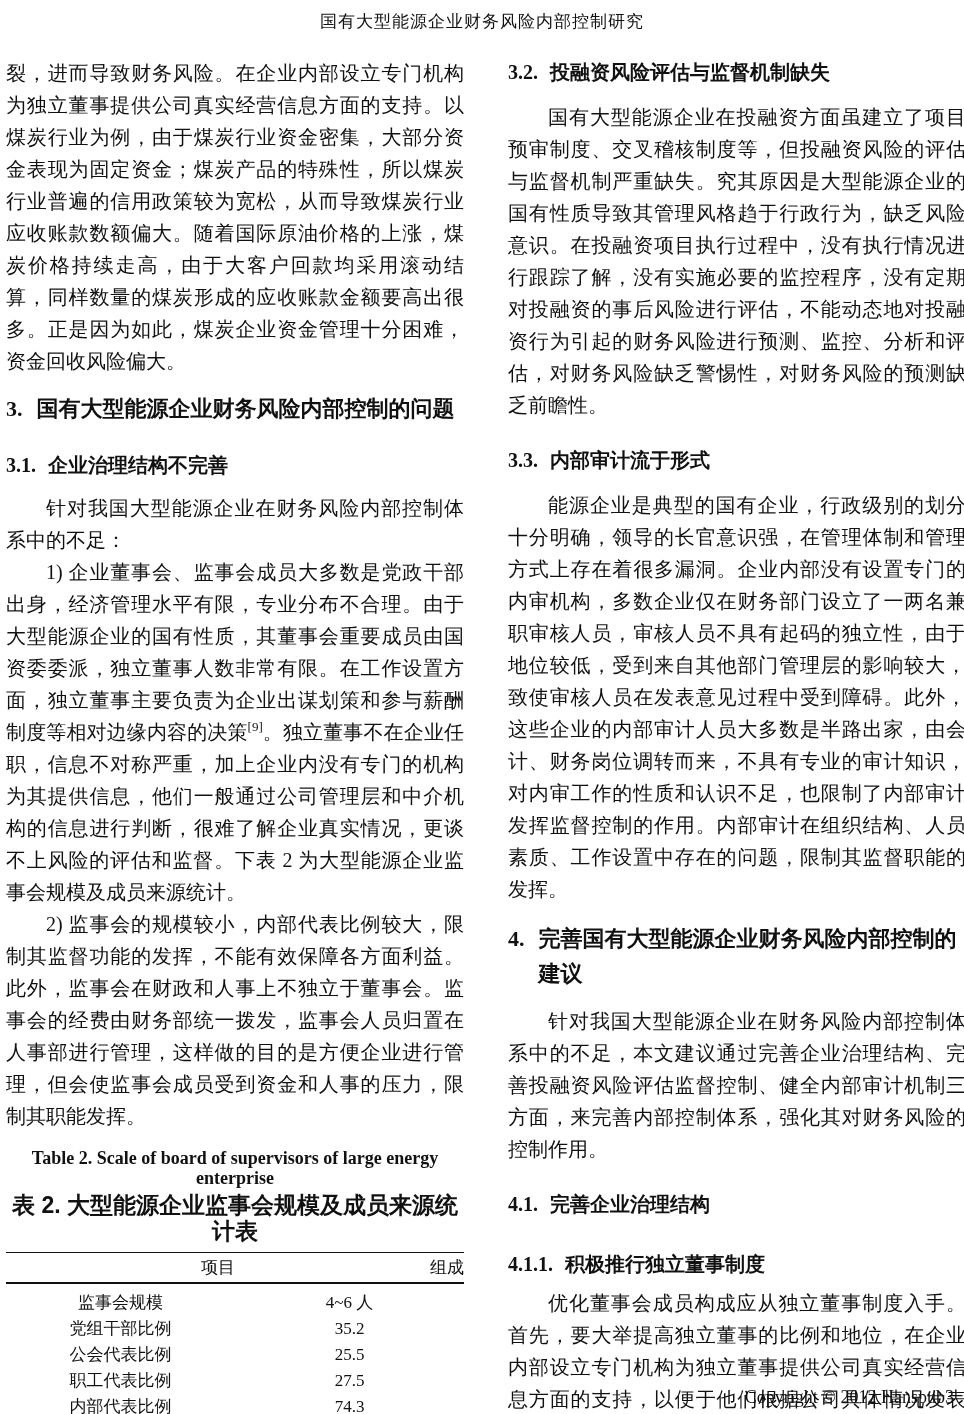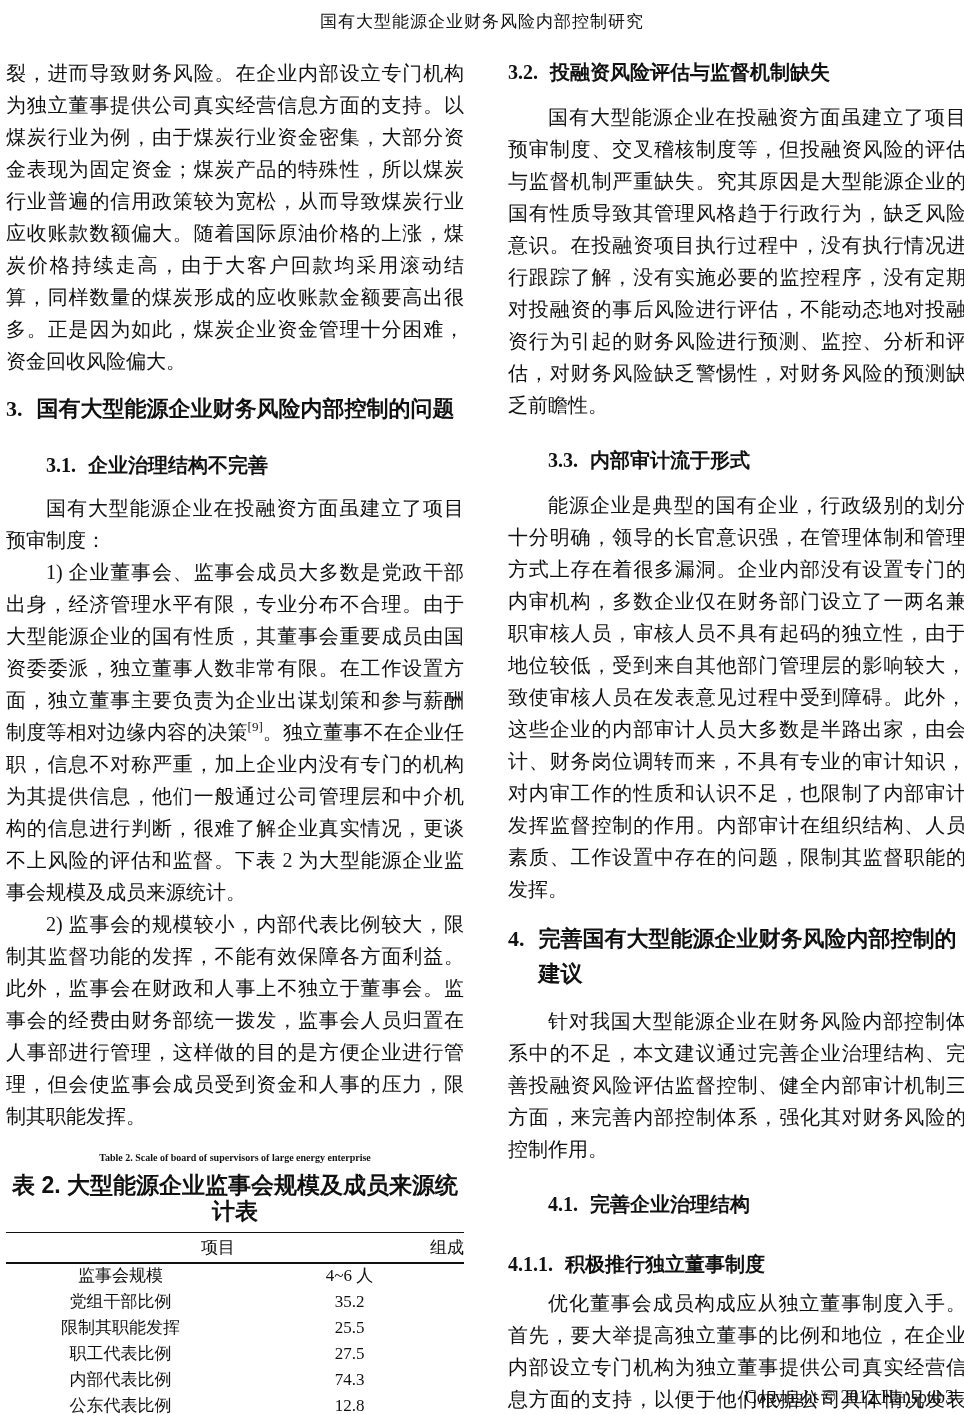--- a/index.html
+++ b/index.html
@@ -48,24 +48,24 @@
     font-size:20px;
     line-height:30px;
     margin:0;
   }
   .sub-heading .h-num{flex:0 0 auto;margin-right:12px;font-family:"Liberation Serif", serif;}
   .sub-heading .h-text{flex:1;font-family:"Liberation Sans", sans-serif;}
   .mt8{margin-top:8px;}
   .mt12{margin-top:12px;}
   .mt14{margin-top:14px;}
   .mt16{margin-top:16px;}
-  .mt24{margin-top:24px;margin-left:40px;}
+  .mt24{margin-top:24px;}
   .mt30{margin-top:30px;}
   .table-caption{text-align:center;font-weight:bold;margin-top:16px;}
-  .caption-en{font-size:10px;line-height:20px;font-family:"Liberation Serif", serif;}
+  .caption-en{font-size:18px;line-height:20px;font-family:"Liberation Serif", serif;}
   .caption-zh{font-size:23px;line-height:26px;margin-top:4px;font-family:"Liberation Sans", sans-serif;}
   table.data-table{
     width:100%;
     border-collapse:collapse;
     margin-top:8px;
     font-size:17px;
   }
   table.data-table thead tr{
     border-top:1.5px solid #111;
     border-bottom:2px solid #111;
@@ -77,21 +77,21 @@
     font-weight:normal;
     padding:3px 0;
     text-align:right;
     width:50%;
   }
   table.data-table td{
     padding:1.5px 0;
     text-align:center;
     width:50%;
   }
-  table.data-table tbody tr:first-child td{padding-top:0;}
+  table.data-table tbody tr:first-child td{padding-top:7px;}
   table.data-table tbody tr:last-child td{padding-bottom:6px;}
   .footer{
     position:absolute;
     left:6px;right:10px;bottom:6px;
     display:flex;
     justify-content:flex-end;
     font-size:18px;
   }
 </style>
 </head>
@@ -109,21 +109,21 @@
       <h2 class="sec-heading mt14">
         <span class="h-num">3.</span>
           <span class="h-text">国有大型能源企业财务风险内部控制的问题</span>
       </h2>
 
       <h3 class="sub-heading mt24">
         <span class="h-num">3.1.</span>
           <span class="h-text">企业治理结构不完善</span>
       </h3>
 
-      <p class="body-text mt12">国有大型能源企业在投融资方面虽建立了项目预审制度：</p>
+      <p class="body-text mt12">针对我国大型能源企业在财务风险内部控制体系中的不足：</p>
 
       <p class="body-text"><span>1) 企业董事会、监事会成员大多数是党政干部出身，经济管理水平有限，专业分布不合理。由于大型能源企业的国有性质，其董事会重要成员由国资委委派，独立董事人数非常有限。在工作设置方面，独立董事主要负责为企业出谋划策和参与薪酬制度等相对边缘内容的决策</span><sup class="ref">[9]</sup><span>。独立董事不在企业任职，信息不对称严重，加上企业内没有专门的机构为其提供信息，他们一般通过公司管理层和中介机构的信息进行判断，很难了解企业真实情况，更谈不上风险的评估和监督。下表 2 为大型能源企业监事会规模及成员来源统计。</span></p>
 
       <p class="body-text">2) 监事会的规模较小，内部代表比例较大，限制其监督功能的发挥，不能有效保障各方面利益。此外，监事会在财政和人事上不独立于董事会。监事会的经费由财务部统一拨发，监事会人员归置在人事部进行管理，这样做的目的是方便企业进行管理，但会使监事会成员受到资金和人事的压力，限制其职能发挥。</p>
 
       <div class="table-caption">
         <div class="caption-en">Table 2. Scale of board of supervisors of large energy enterprise</div>
         <div class="caption-zh">表 2.  大型能源企业监事会规模及成员来源统计表</div>
       </div>
 
@@ -137,21 +137,21 @@
         <tbody>
           <tr>
             <td>监事会规模</td>
             <td>4~6 人</td>
           </tr>
           <tr>
             <td>党组干部比例</td>
             <td>35.2</td>
           </tr>
           <tr>
-            <td>限制其职能发挥</td>
+            <td>公会代表比例</td>
             <td>25.5</td>
           </tr>
           <tr>
             <td>职工代表比例</td>
             <td>27.5</td>
           </tr>
           <tr>
             <td>内部代表比例</td>
             <td>74.3</td>
           </tr>

